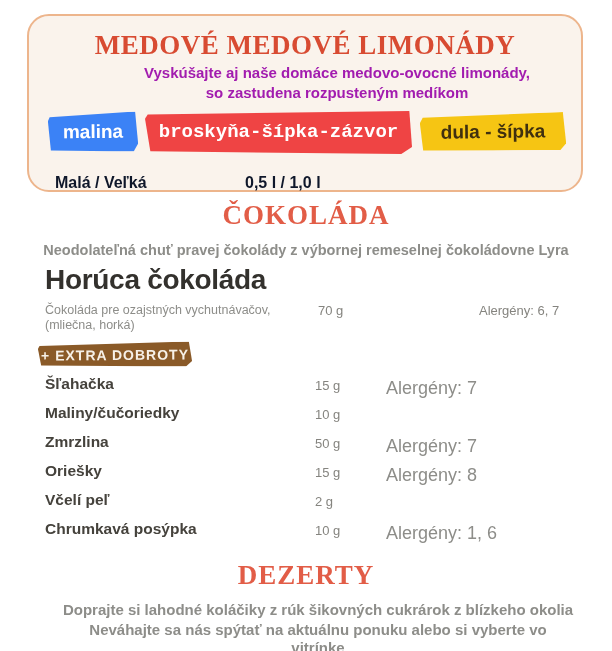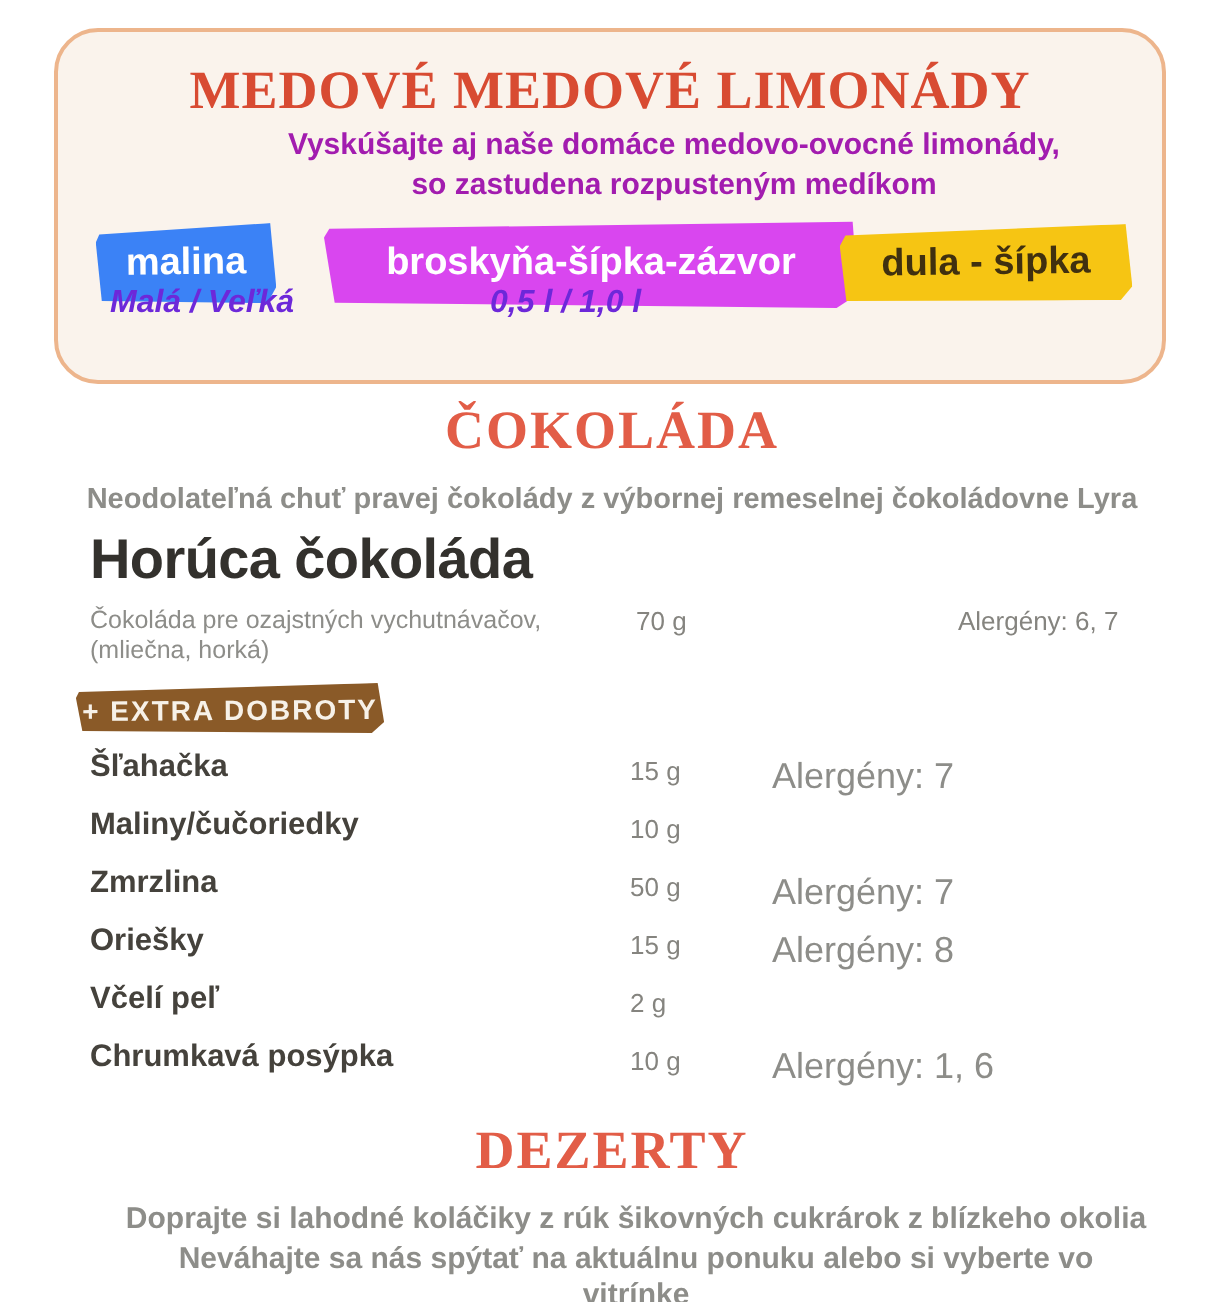--- a/index.html
+++ b/index.html
@@ -25,29 +25,30 @@
   .flavor{
     position:absolute;display:flex;align-items:center;justify-content:center;
     font-weight:700;font-size:19px;
   }
   .flavor-malina{
     left:48px;top:112px;width:90px;height:40px;background:#3b82f6;color:#fff;
     transform:rotate(-.6deg);
     clip-path:polygon(2% 12%,97% 0,100% 80%,95% 100%,3% 95%,0 22%);
   }
   .flavor-brosk{
-    left:162px;top:110px;width:267px;height:44px;background:#d946ef;color:#fff;
+    left:145px;top:110px;width:267px;height:44px;background:#ef4444;color:#fff;
     clip-path:polygon(1% 10%,99% 2%,100% 84%,96% 100%,2% 94%,0 20%);
+    font-family:Liberation Mono, monospace;
   }
   .flavor-dula{
     left:420px;top:113px;width:146px;height:38px;background:#f6c513;color:#40300f;
     transform:rotate(-.8deg);
     clip-path:polygon(2% 10%,98% 0,100% 82%,96% 100%,2% 96%,0 24%);
   }
-  .size-row{position:absolute;top:143px;font-size:16px;font-weight:700;color:#6d28d9;font-style:italic;}
+  .size-row{position:absolute;top:174px;font-size:16px;font-weight:700;color:#0f172a;}
   .size-label{left:55px;}
   .vol-label{left:245px;}
   
   .section-title{
     position:absolute;left:0;width:612px;text-align:center;
     font-family:"Liberation Serif",serif;font-weight:700;font-size:27px;
     letter-spacing:1px;color:#e25d47;
   }
   .section-sub{
     position:absolute;left:0;width:612px;text-align:center;white-space:nowrap;

